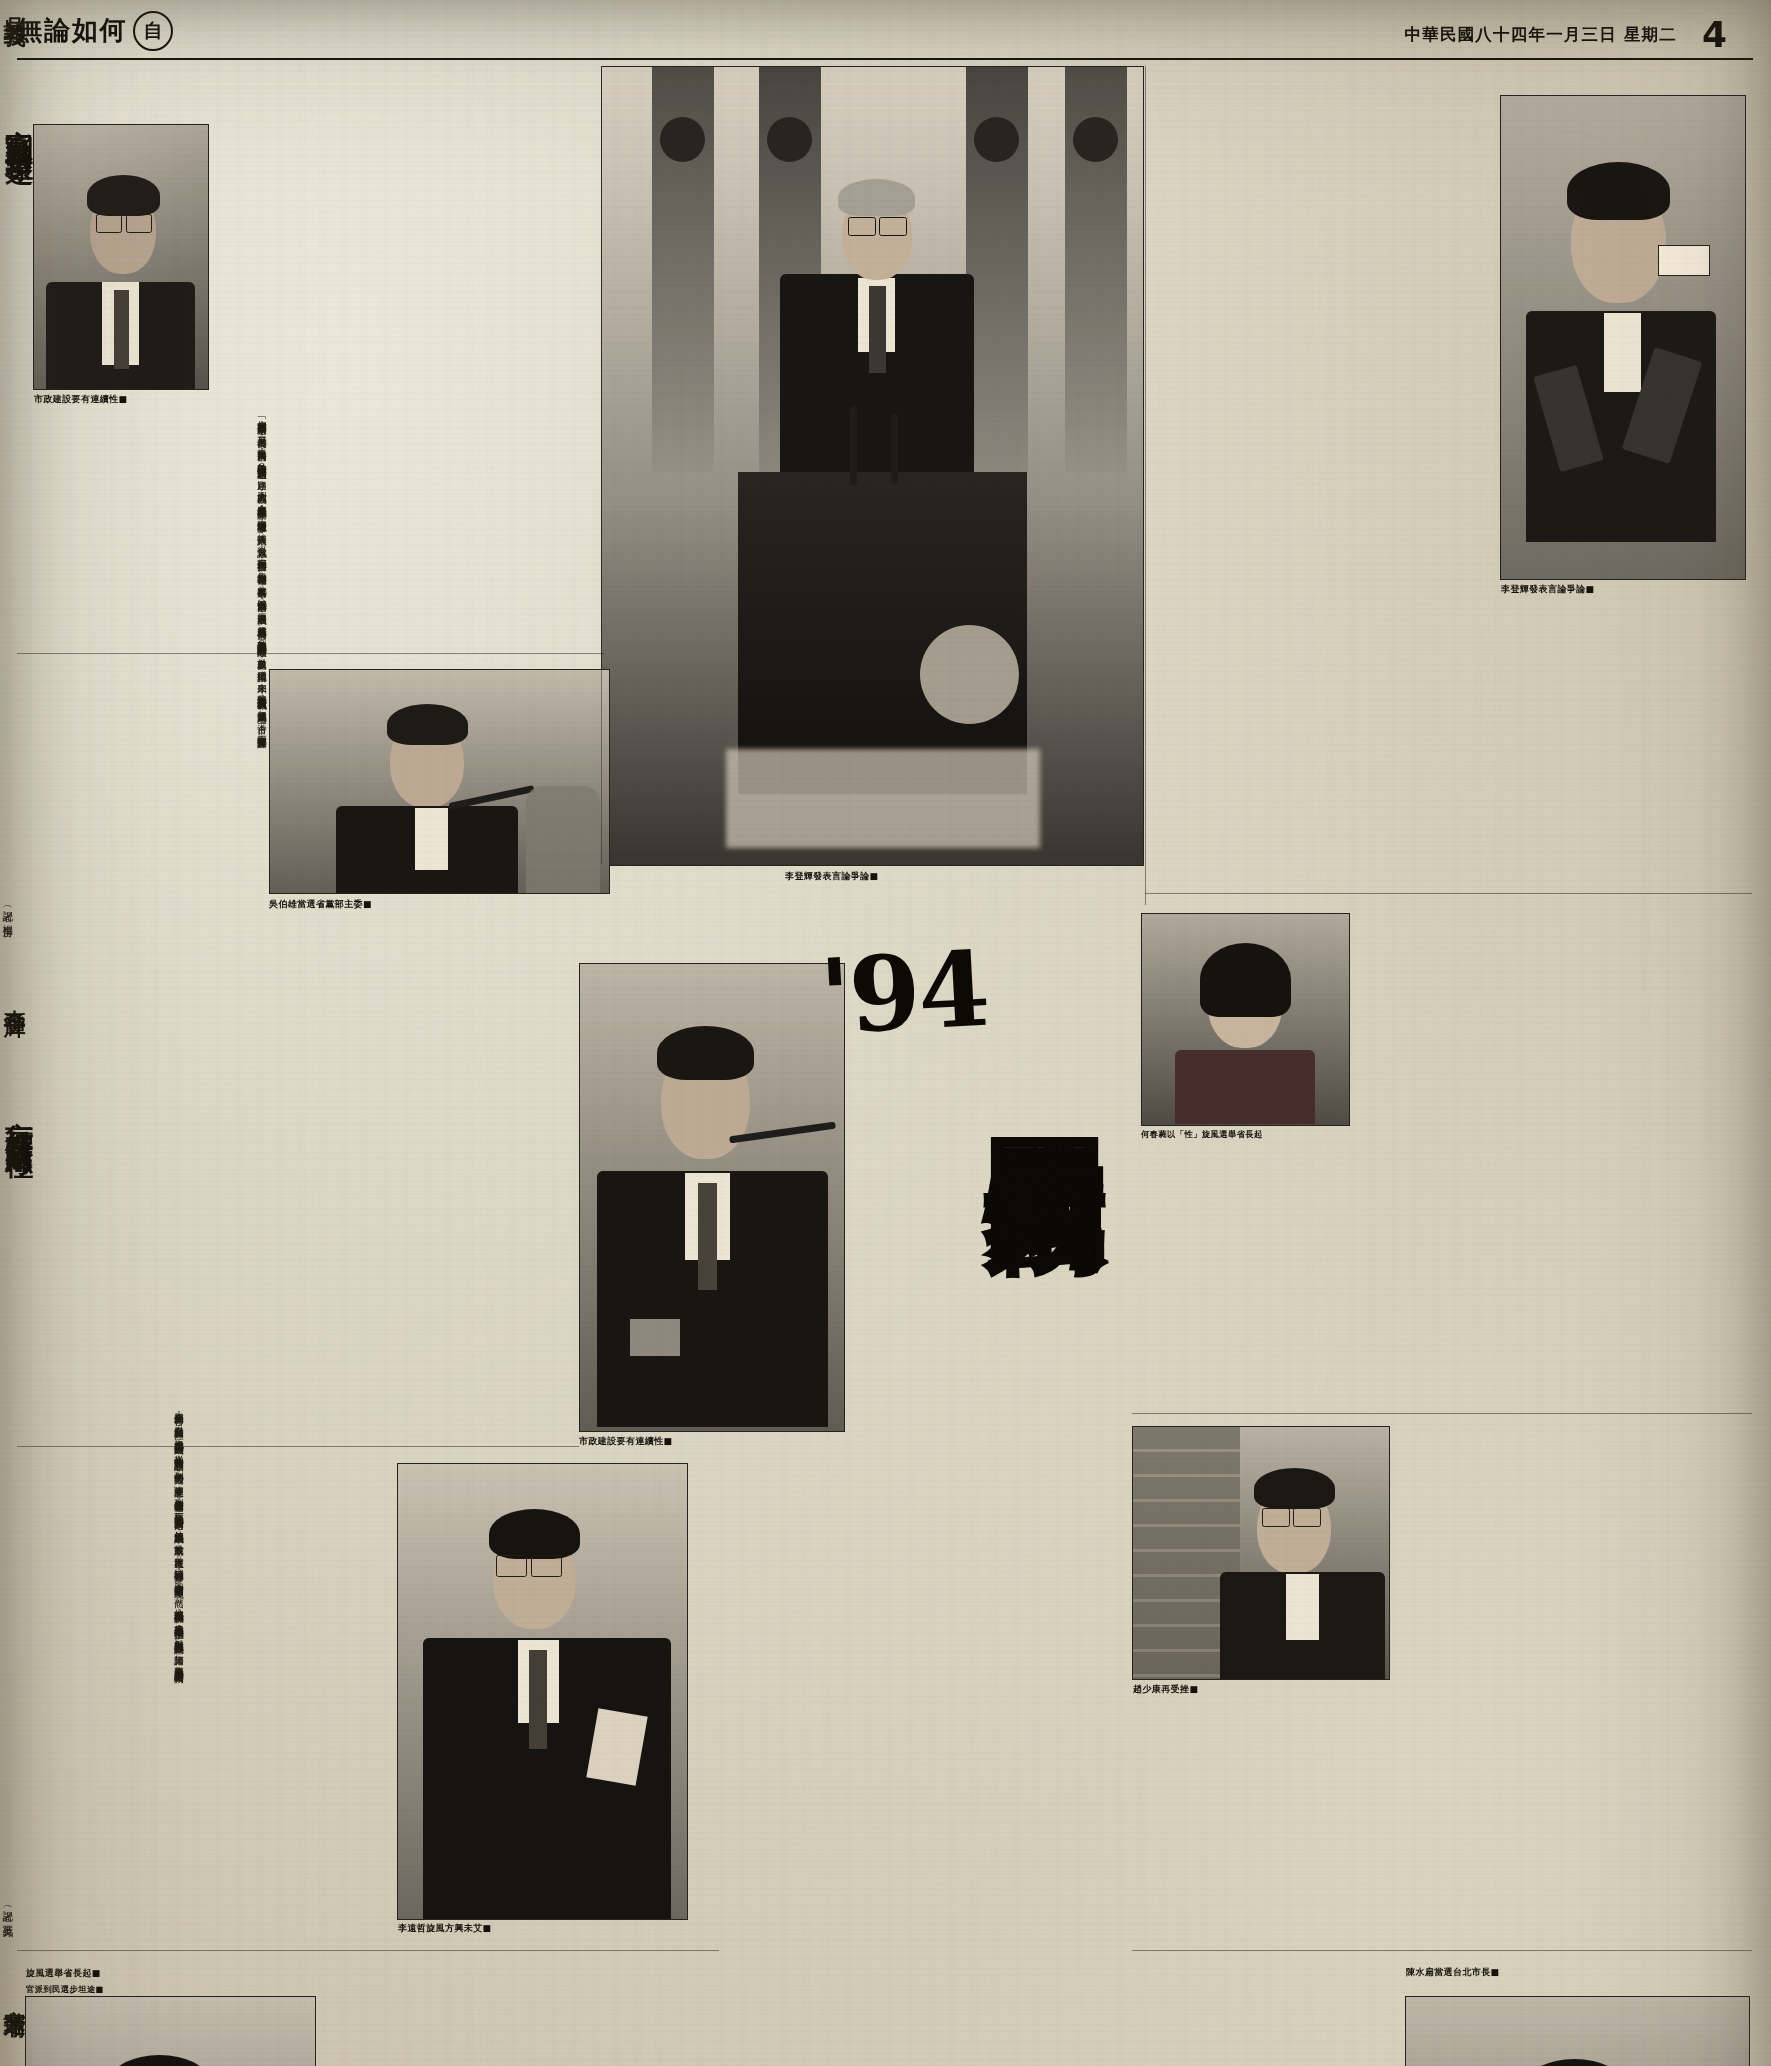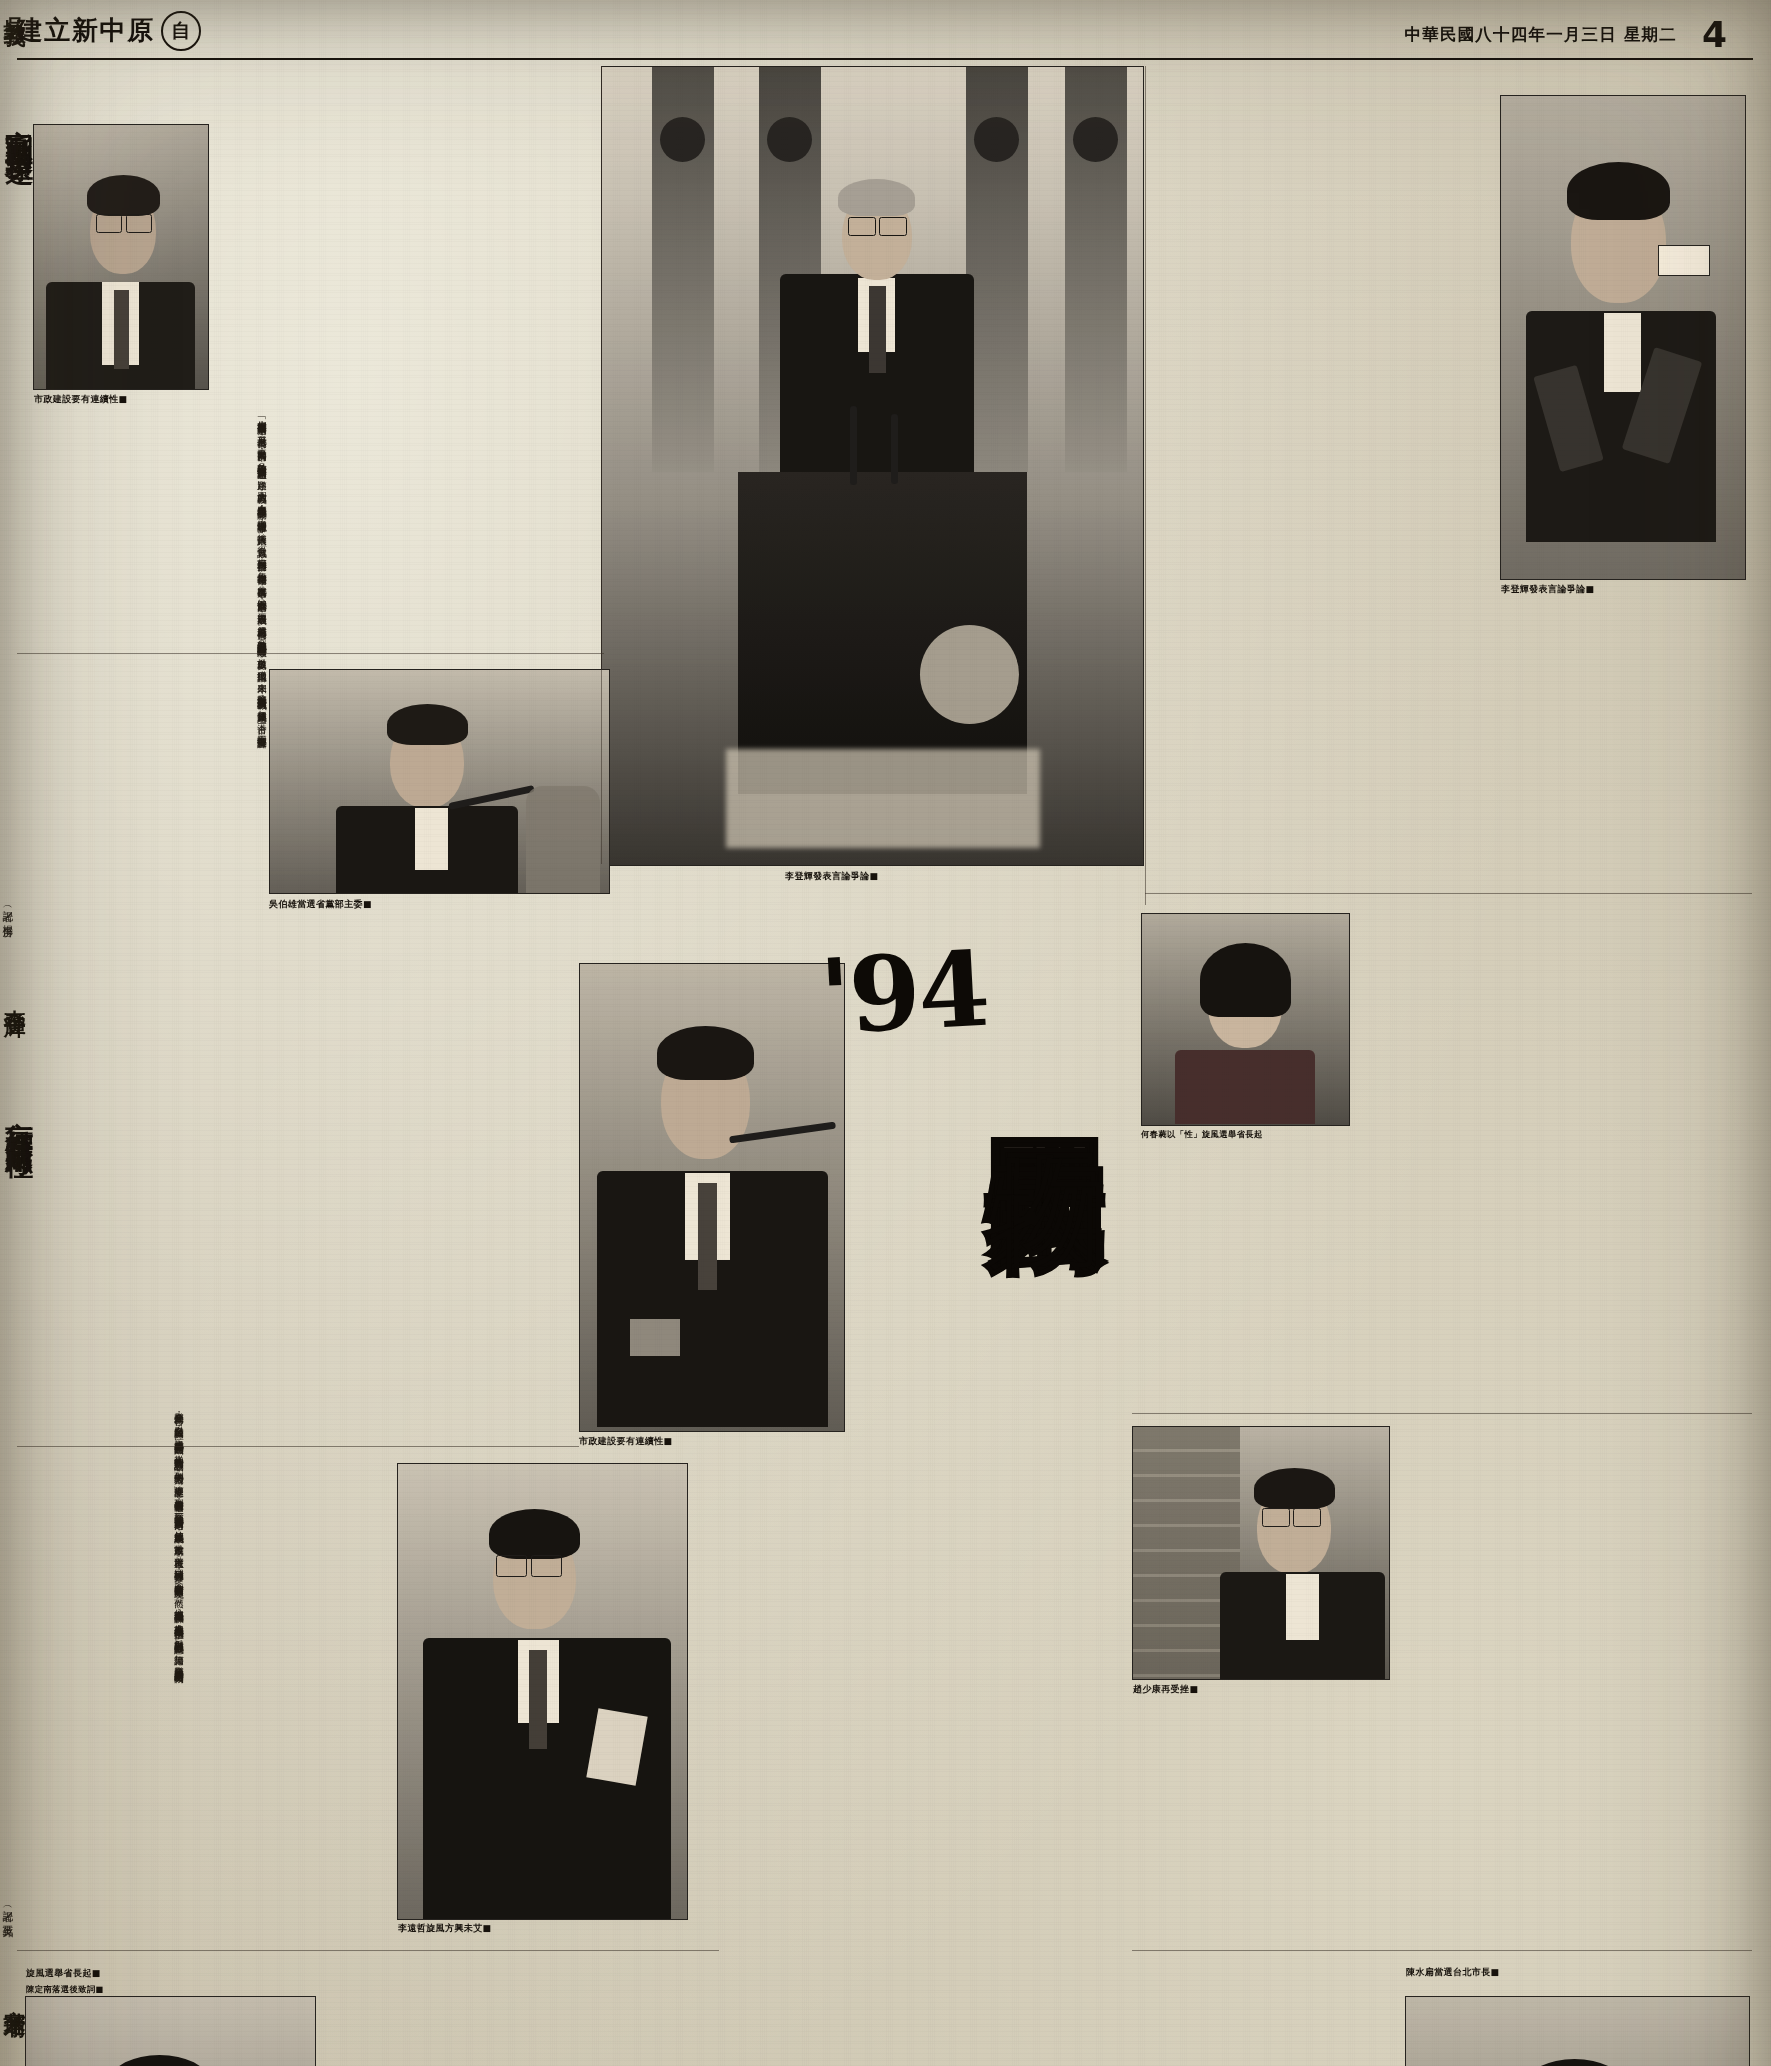--- a/index.html
+++ b/index.html
@@ -137,21 +137,21 @@
   .hl-lg{font-size:28px;letter-spacing:4.1px;}
   .nm-lg{font-size:22px;letter-spacing:3.3px;}
   .byline{font-size:10.7px;letter-spacing:1.2px;}
 </style>
 </head>
 <body>
 
 <div class="page">
 
   <div class="masthead">
-    <div class="masthead-text">建立新中原</div>
+    <div class="masthead-text">無論如何</div>
     <div class="masthead-logo">自</div>
   </div>
   <div class="dateline">中華民國八十四年一月三日 星期二</div>
   <div class="pagenum">4</div>
   <div class="rule-top"></div>
 
   <div class="photo" style="left:33px;top:124px;width:174px;height:264px;">
     <div class="portrait-bg"></div>
     <div class="suit" style="left:12.4px;top:157px;width:149px;height:112px;"></div>
     <div class="shirt" style="left:68px;top:157px;width:37px;height:83px;"></div>
@@ -258,21 +258,21 @@
   </div>
   <div class="cap" style="left:398px;top:1922px;">李遠哲旋風方興未艾■</div>
 
   <div class="photo" style="left:25px;top:1996px;width:289px;height:488px;">
     <div class="portrait-bg" style="background:linear-gradient(180deg,#b8b2a4,#524e47);"></div>
 
     <div class="hair" style="left:85px;top:58px;width:97px;height:50px;background:#1d1711;"></div>
 
   </div>
   <div class="cap" style="left:26px;top:1967px;">旋風選舉省長起■</div>
-  <div class="cap" style="left:26px;top:1984px;font-size:8.3px;">陳定南落選後致詞■</div>
+  <div class="cap" style="left:26px;top:1984px;font-size:8.3px;">官派到民選步坦途■</div>
 
   <div class="photo" style="left:1405px;top:1996px;width:343px;height:488px;">
     <div class="portrait-bg" style="background:linear-gradient(180deg,#b4ae9f,#4e4a43);"></div>
 
     <div class="hair" style="left:120px;top:62px;width:97px;height:50px;background:#1d1711;"></div>
 
   </div>
   <div class="cap" style="left:1406px;top:1966px;">陳水扁當選台北市長■</div>
 
   <div class="big94">'94</div>

